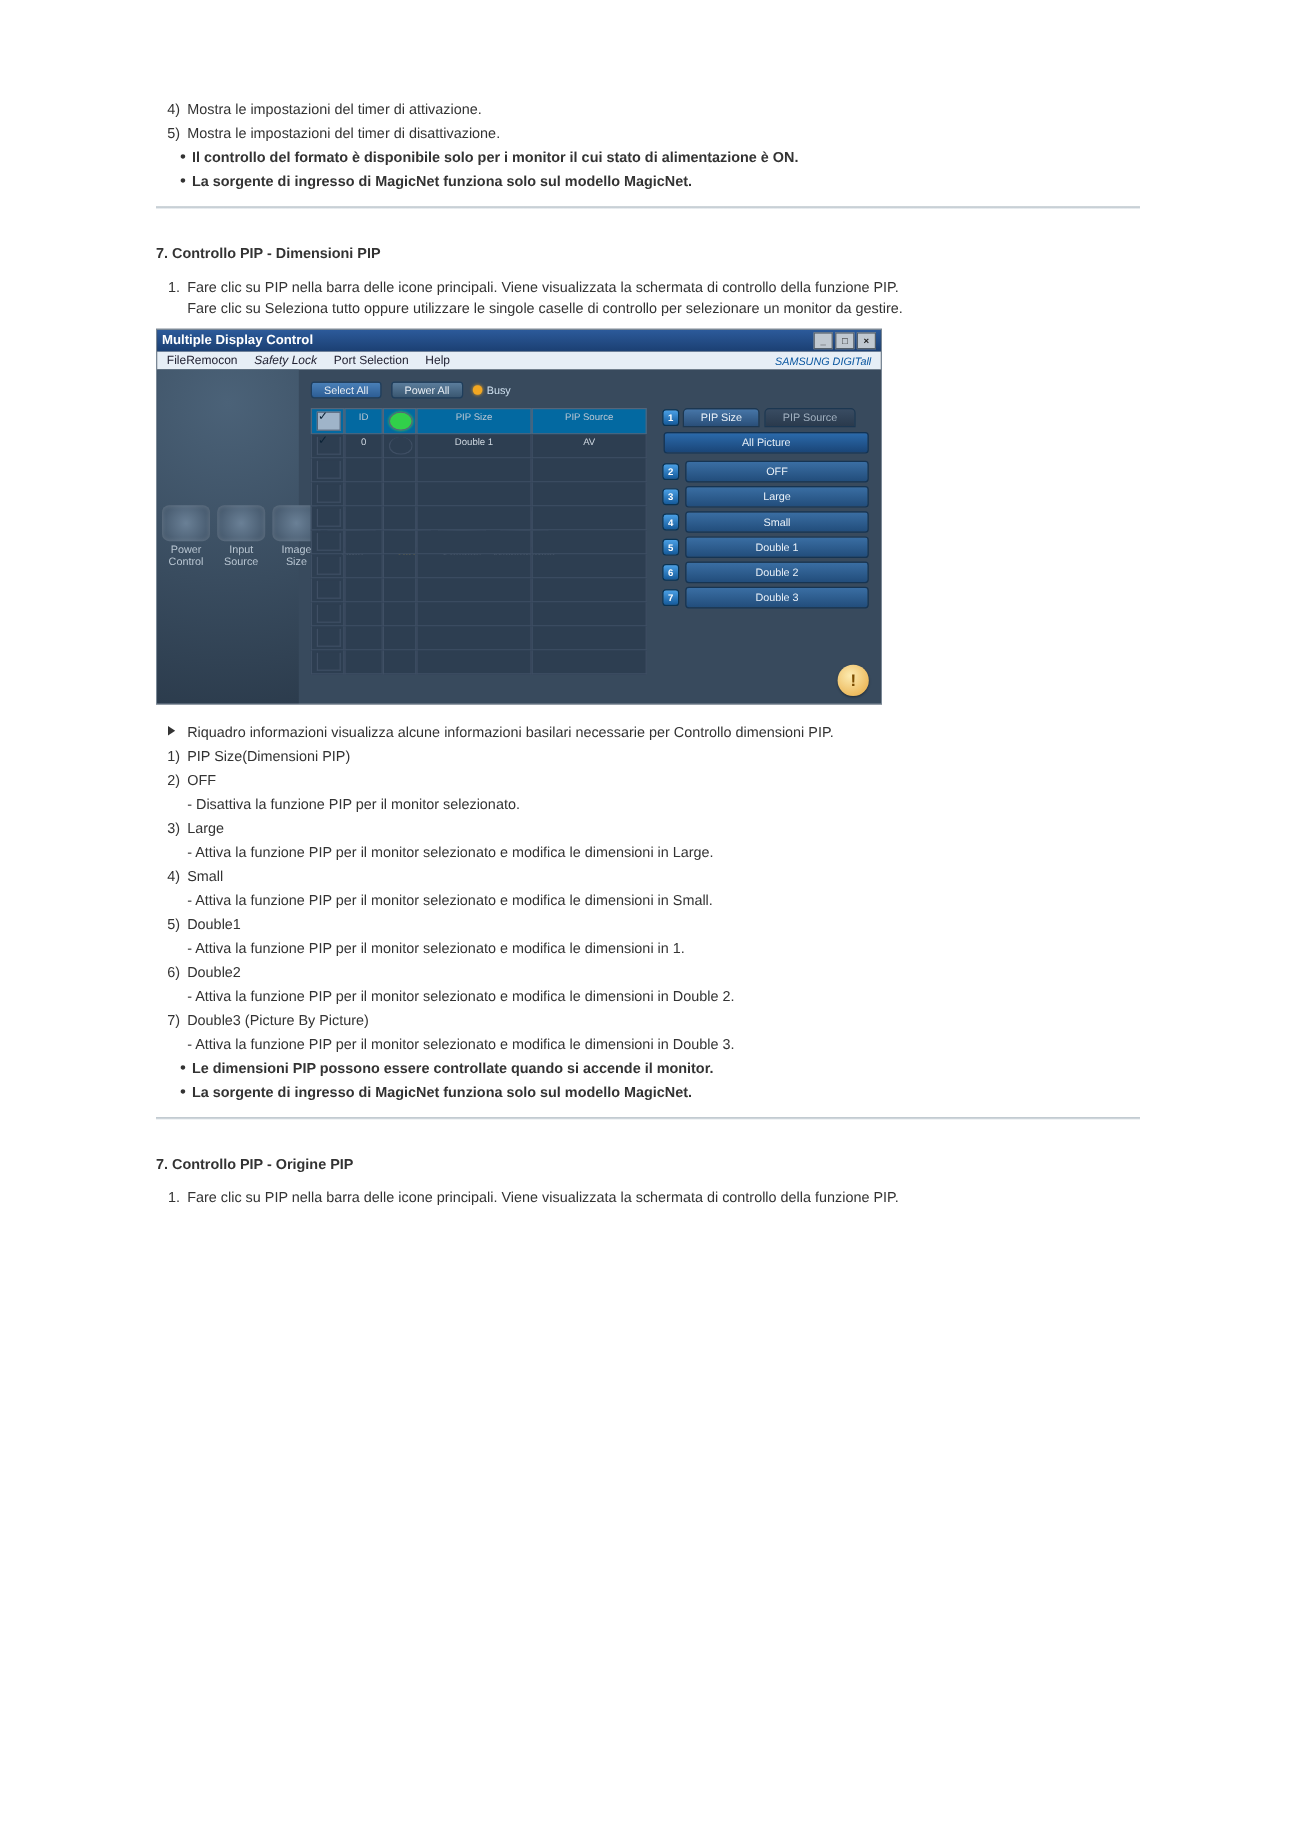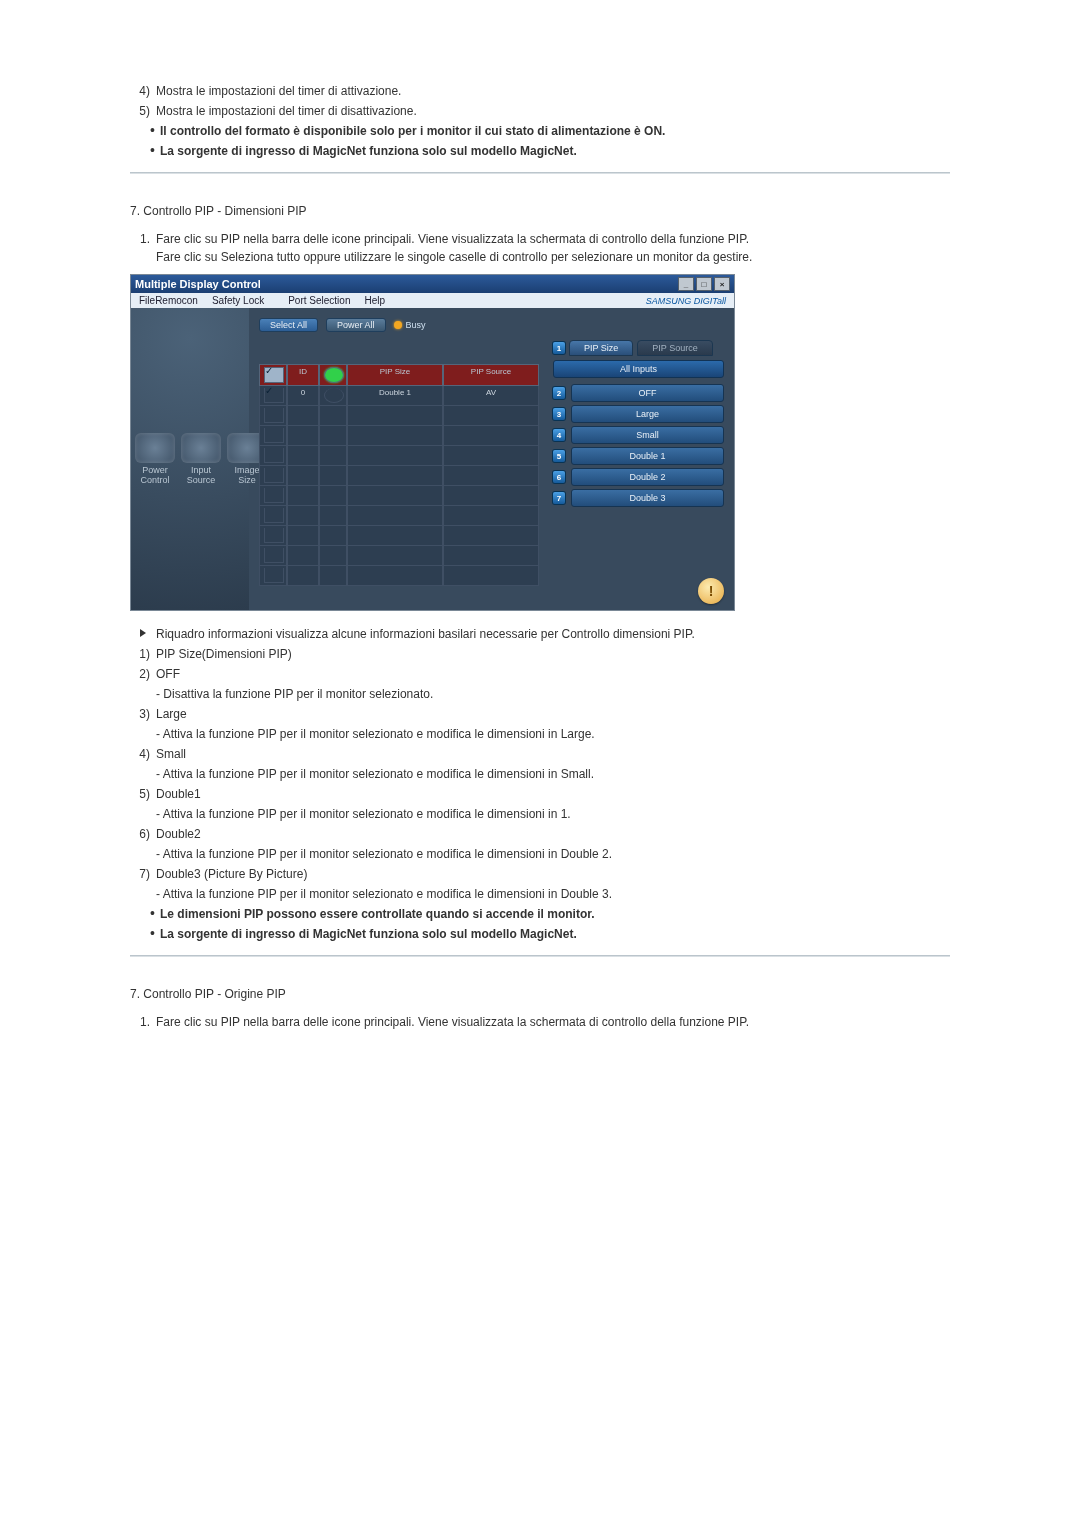--- a/index.html
+++ b/index.html
@@ -20,21 +20,21 @@
   .txt { flex: 1; }
   .bullet-row { display: flex; align-items: flex-start; margin: 2px 0 2px 20px; line-height: 1.5; }
   .dot { width: 10px; flex-shrink: 0; font-size: 14px; line-height: 1.2; }
   .bold { font-weight: bold; }
   hr.sep {
     margin: 12px 0 30px 0;
     border: none;
     height: 2px;
     background: linear-gradient(to bottom, #acb8c0 0%, #e9edf0 100%);
   }
-  .section-title { font-weight: normal; margin: 0 0 12px 0; }
+  .section-title { font-weight: bold; margin: 0 0 12px 0; }
   .tri { display:inline-block; width:0; height:0; border-top:4px solid transparent; border-bottom:4px solid transparent; border-left:6px solid #333; margin-right:4px; vertical-align:1px;}
 
   
   .shot {
     width: 603px;
     margin: 8px 0 14px 0;
     background: #223040;
     border: 1px solid #7a8896;
     box-shadow: 0 0 0 1px #444 inset;
     font-size: 10px;
@@ -66,21 +66,21 @@
   .tbtn {
     padding:1px 10px; font-size:9px; color:#e8eef4;
     background: linear-gradient(to bottom, #4a80b8, #2c5d94);
     border:1px solid #1f3e5c; border-radius:3px;
   }
   .tbtn.clear { background: linear-gradient(to bottom, #5b7d9c, #3a5771); }
   .busy { display:flex; align-items:center; gap:4px; font-size:9px; color:#cfe0ef;}
   .busydot { width:8px; height:8px; border-radius:50%; background:#f2a722; box-shadow:0 0 3px #f2a722;}
   .columns { display:flex; gap:14px; }
   .gridwrap { flex:0 0 280px; }
-  .ghead { display:flex; background:#7f1d1d;margin-top:24px; }
+  .ghead { display:flex; background:#0369a1; }
   .ghead div { border:1px solid #55657a; padding:2px 4px; font-size:8px; text-align:center; color:#bac6d2;}
   .grow { display:flex; }
   .grow div { border:1px solid #3f4f64; border-top:none; padding:2px 4px; font-size:8px; text-align:center; background:#2d3e51;}
   .c-chk { width:18px; }
   .c-id  { width:22px; }
   .c-st  { width:18px; }
   .c-size{ flex:1; }
   .c-src { flex:1; }
   .chkbox { width:10px; height:10px; background:#9fb4c9; border:1px solid #2a3a4c; margin:0 auto; position:relative;}
   .chkbox.on::after { content:"✓"; position:absolute; top:-3px; left:0; font-size:10px; color:#0b2236;}
@@ -157,21 +157,21 @@
   <div class="shot" style="margin-left:0;">
     <div class="titlebar">
       <span>Multiple Display Control</span>
       <div class="wbtns">
         <div class="wbtn">_</div>
         <div class="wbtn">□</div>
         <div class="wbtn">×</div>
       </div>
     </div>
     <div class="menubar">
-      <span id="menus"><span style="">File</span><span style="margin-right:14px;">Remocon</span><span style="margin-right:24px;">Safety Lock</span><span style="margin-right:14px;">Port Selection</span><span style="margin-right:14px;text-align:right;">Help</span></span>
+      <span id="menus"><span style="">File</span><span style="margin-right:14px;">Remocon</span><span style="margin-right:14px;font-style:italic;">Safety Lock</span><span style="margin-right:14px;">Port Selection</span><span style="margin-right:14px;text-align:right;">Help</span></span>
       <span class="spacer"></span>
       <span class="brand">SAMSUNG DIGITall</span>
     </div>
     <div class="appbody">
       <div class="sidebar" id="sidebar">
           <div class="side-item">
             <div class="side-icon"></div>
             <div>Power Control</div>
           </div>
           <div class="side-item">
@@ -319,21 +319,21 @@
           <div class="panel">
             <div class="tabs">
               <div class="numbadge">1</div>
               <div class="tab">
                   <span>PIP Size</span>
                 </div>
               <div class="tab inactive">
                   <span>PIP Source</span>
                 </div>
             </div>
-            <div class="subhead">All Inputs</div>
+            <div class="subhead">All Picture</div>
             <div id="opts">
                 <div class="opt-row">
                   <div class="numbadge">2</div>
                   <div class="opt">OFF</div>
                 </div>
                 <div class="opt-row">
                   <div class="numbadge">3</div>
                   <div class="opt">Large</div>
                 </div>
                 <div class="opt-row">

